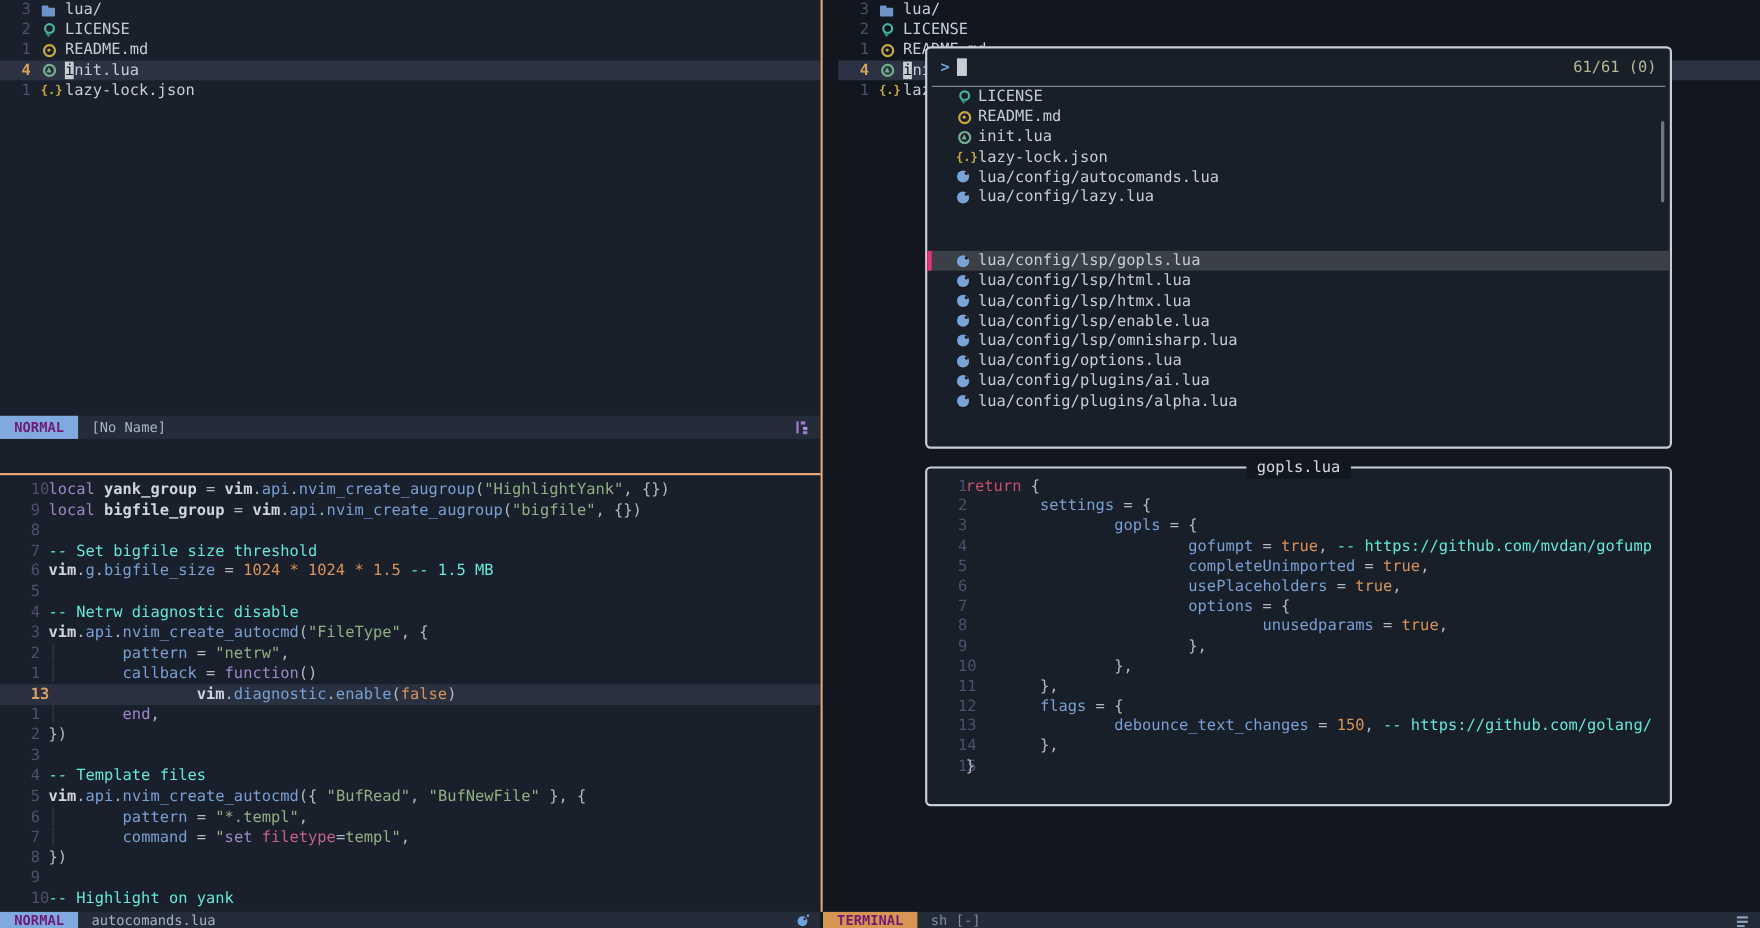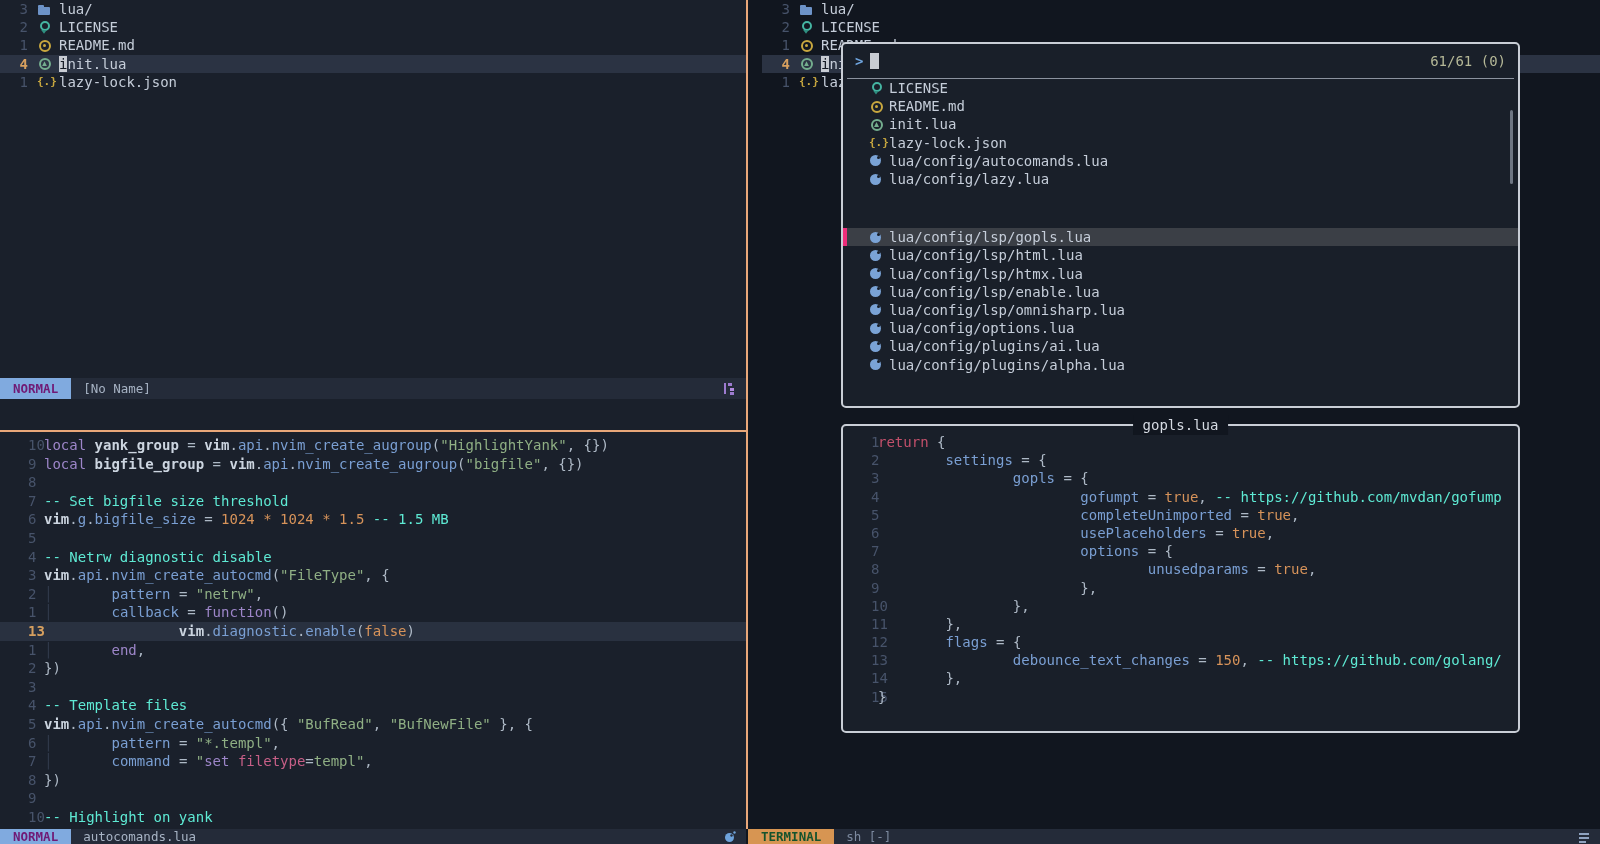--- a/index.html
+++ b/index.html
@@ -29,21 +29,21 @@
   .fi-luainit::before{content:"";position:absolute;left:2px;top:2px;width:8px;height:8px;border:2px solid #74ae8e;border-radius:50%;}
   .fi-luainit::after{content:"";position:absolute;left:5px;top:5px;width:5px;height:5px;background:#74ae8e;clip-path:polygon(50% 0,100% 100%,0 100%);}
   .fi-json{color:#c9a83f;font-weight:700;font-size:11px;line-height:15px;text-align:center;}
   .fi-json::before{content:"{.}";}
   .fi-lua::before{content:"";position:absolute;left:1px;top:2px;width:11px;height:11px;background:#7aa3d6;border-radius:50%;}
   .fi-lua::after{content:"";position:absolute;left:8px;top:3px;width:3px;height:3px;background:#161c26;border-radius:50%;}
   
   .sline{display:flex;align-items:center;background:#242b39;font-size:12.5px;}
   .chip{font-weight:700;padding:0 13px;height:100%;display:flex;align-items:center;}
   .chip-normal{background:#80aadf;color:#701a75;}
-  .chip-terminal{background:#d79552;color:#14532d;}
+  .chip-terminal{background:#d79552;color:#701a75;}
   .sfile{margin-left:12px;color:#a7b3c4;}
   .sline .spacer{flex:1;}
   
   .code-row{display:flex;height:18.6px;line-height:18.6px;white-space:pre;}
   .code-row.cur{background:#293140;}
   .lnum{width:44px;flex:0 0 44px;text-align:right;padding-right:8px;box-sizing:border-box;color:#47536a;padding-left:28px;}
   .lnum.curnum{color:#d7a05f;font-weight:700;}
   .tk-kw{color:#9d86c9;}
   .tk-ret{color:#c3506b;}
   .tk-prop{color:#7a9fd3;}

